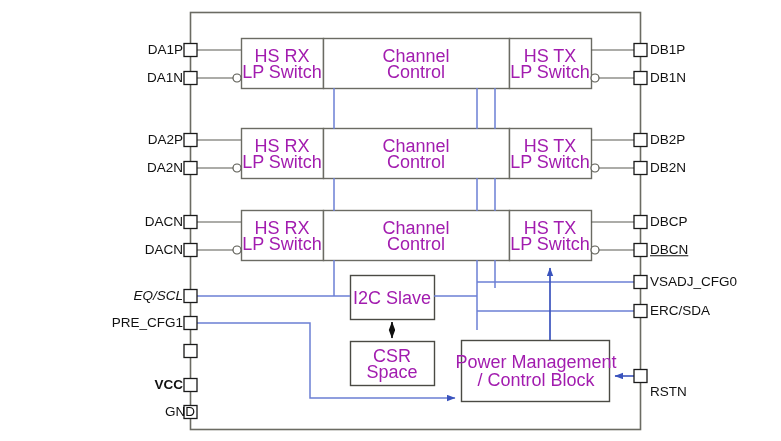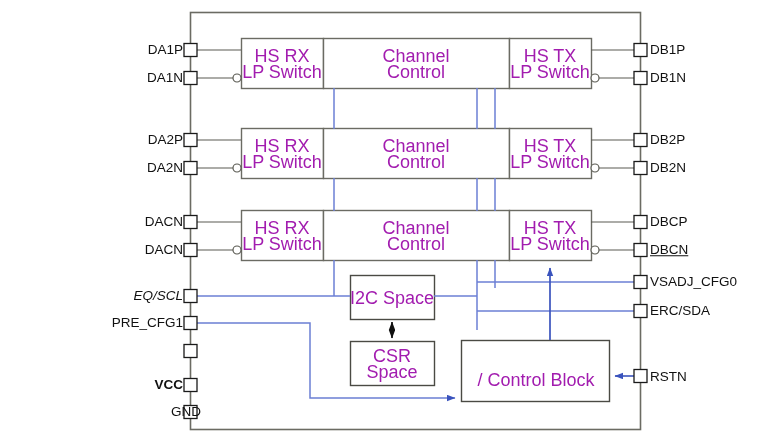--- a/index.html
+++ b/index.html
@@ -186,31 +186,31 @@
 
   <div class="pinlabel right-align" style="left:183px; top:50px;">DA1P</div>
   <div class="pinlabel right-align" style="left:183px; top:78px;">DA1N</div>
   <div class="pinlabel right-align" style="left:183px; top:140px;">DA2P</div>
   <div class="pinlabel right-align" style="left:183px; top:168px;">DA2N</div>
   <div class="pinlabel right-align" style="left:183px; top:222px;">DACN</div>
   <div class="pinlabel right-align" style="left:183px; top:250px;">DACN</div>
   <div class="pinlabel right-align" style="left:183px; top:296px;font-style:italic;">EQ/SCL</div>
   <div class="pinlabel right-align" style="left:183px; top:323px;">PRE_CFG1</div>
   <div class="pinlabel right-align" style="left:183px; top:385px;font-weight:bold;">VCC</div>
-  <div class="pinlabel right-align" style="left:201px; top:412px;text-align:right;">GND</div>
+  <div class="pinlabel right-align" style="left:195px; top:412px;text-align:right;">GND</div>
 
   <div class="pinlabel left-align" style="left:650px; top:50px;text-align:center;">DB1P</div>
   <div class="pinlabel left-align" style="left:650px; top:78px;">DB1N</div>
   <div class="pinlabel left-align" style="left:650px; top:140px;">DB2P</div>
   <div class="pinlabel left-align" style="left:650px; top:168px;">DB2N</div>
   <div class="pinlabel left-align" style="left:650px; top:222px;">DBCP</div>
   <div class="pinlabel left-align" style="left:650px; top:250px;text-decoration:underline;">DBCN</div>
   <div class="pinlabel left-align" style="left:650px; top:282px;text-align:center;">VSADJ_CFG0</div>
   <div class="pinlabel left-align" style="left:650px; top:311px;">ERC/SDA</div>
-  <div class="pinlabel left-align" style="left:650px; top:377px;">RSTN</div>
+  <div class="pinlabel left-align" style="left:650px; top:392px;">RSTN</div>
 
   <div class="blocktext" style="left:282px; top:56px;">HS RX</div>
   <div class="blocktext" style="left:282px; top:72px;">LP Switch</div>
   <div class="blocktext" style="left:416px; top:56px;">Channel</div>
   <div class="blocktext" style="left:416px; top:72px;">Control</div>
   <div class="blocktext" style="left:550px; top:56px;">HS TX</div>
   <div class="blocktext" style="left:550px; top:72px;">LP Switch</div>
 
   <div class="blocktext" style="left:282px; top:146px;">HS RX</div>
   <div class="blocktext" style="left:282px; top:162px;">LP Switch</div>
@@ -219,18 +219,19 @@
   <div class="blocktext" style="left:550px; top:146px;">HS TX</div>
   <div class="blocktext" style="left:550px; top:162px;">LP Switch</div>
 
   <div class="blocktext" style="left:282px; top:228px;">HS RX</div>
   <div class="blocktext" style="left:282px; top:244px;">LP Switch</div>
   <div class="blocktext" style="left:416px; top:228px;">Channel</div>
   <div class="blocktext" style="left:416px; top:244px;">Control</div>
   <div class="blocktext" style="left:550px; top:228px;">HS TX</div>
   <div class="blocktext" style="left:550px; top:244px;">LP Switch</div>
 
-  <div class="blocktext" style="left:392px; top:298px;">I2C Space</div>
+  <div class="blocktext" style="left:392px; top:298px;">I2C Slave</div>
   <div class="blocktext" style="left:392px; top:356px;">CSR</div>
   <div class="blocktext" style="left:392px; top:372px;">Space</div>
+  <div class="blocktext" style="left:536px; top:362px;">Power Management</div>
   <div class="blocktext" style="left:536px; top:380px;">/ Control Block</div>
 
 </div>
 
 </body></html>

